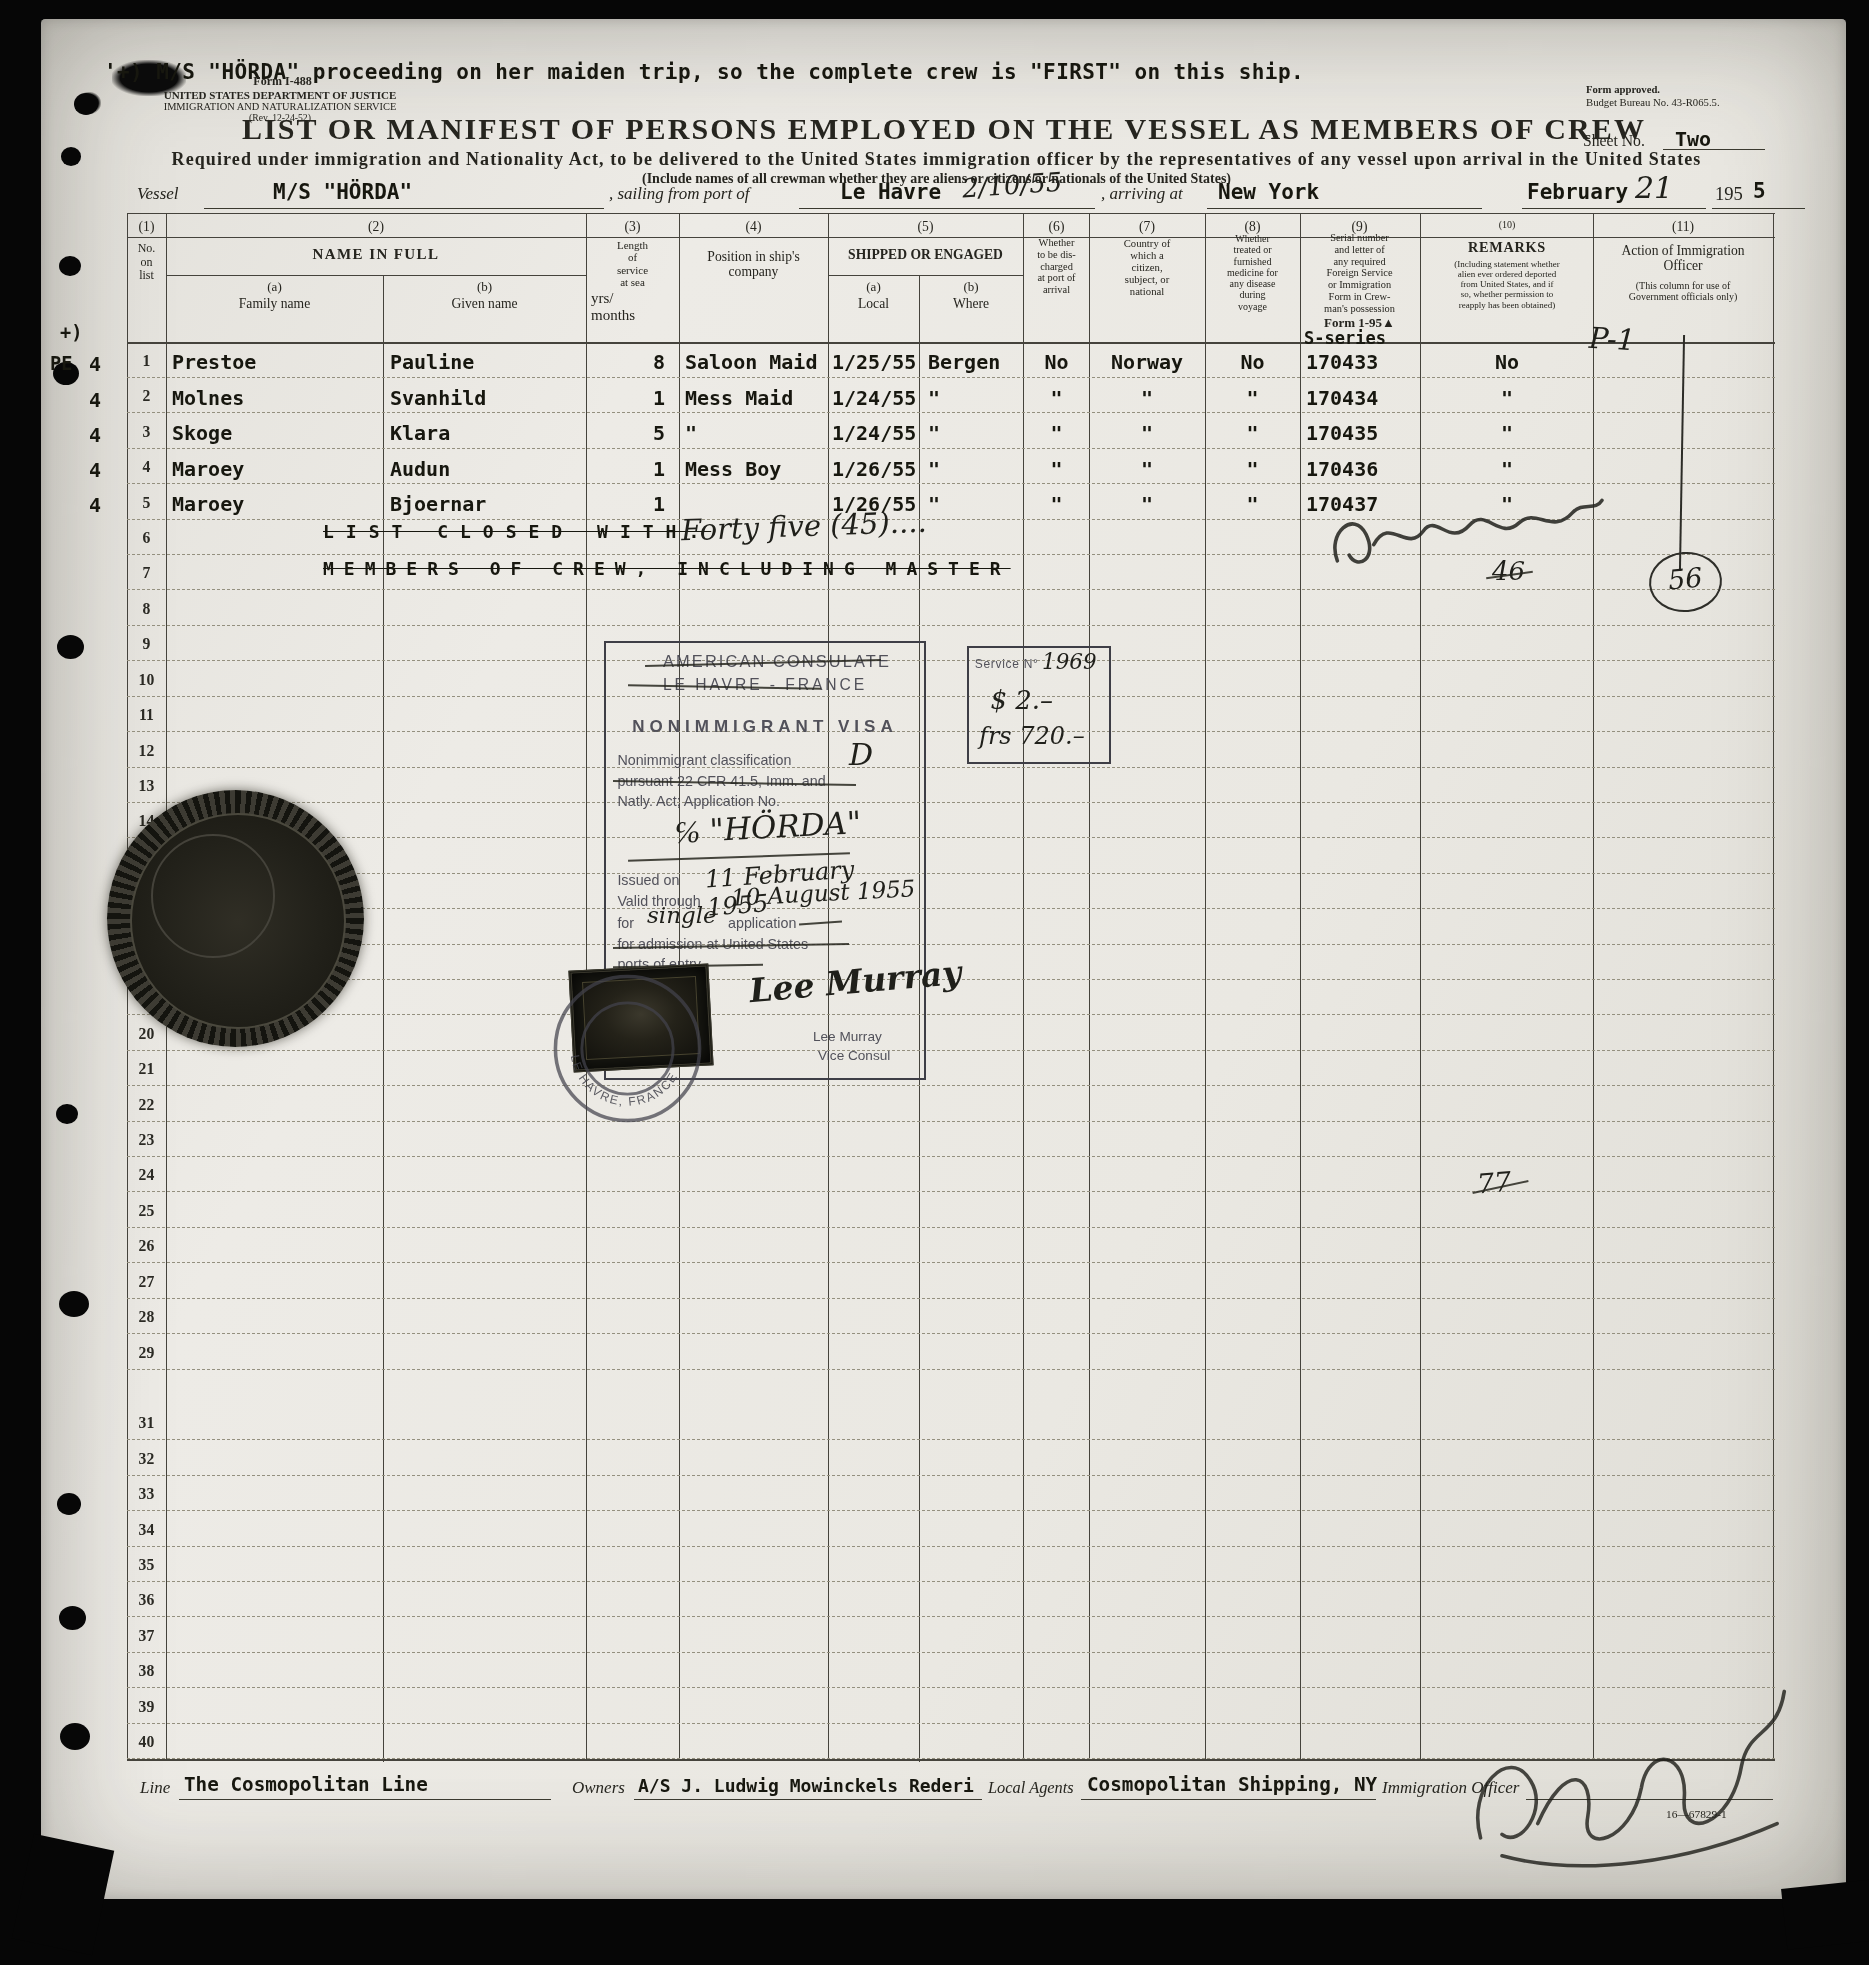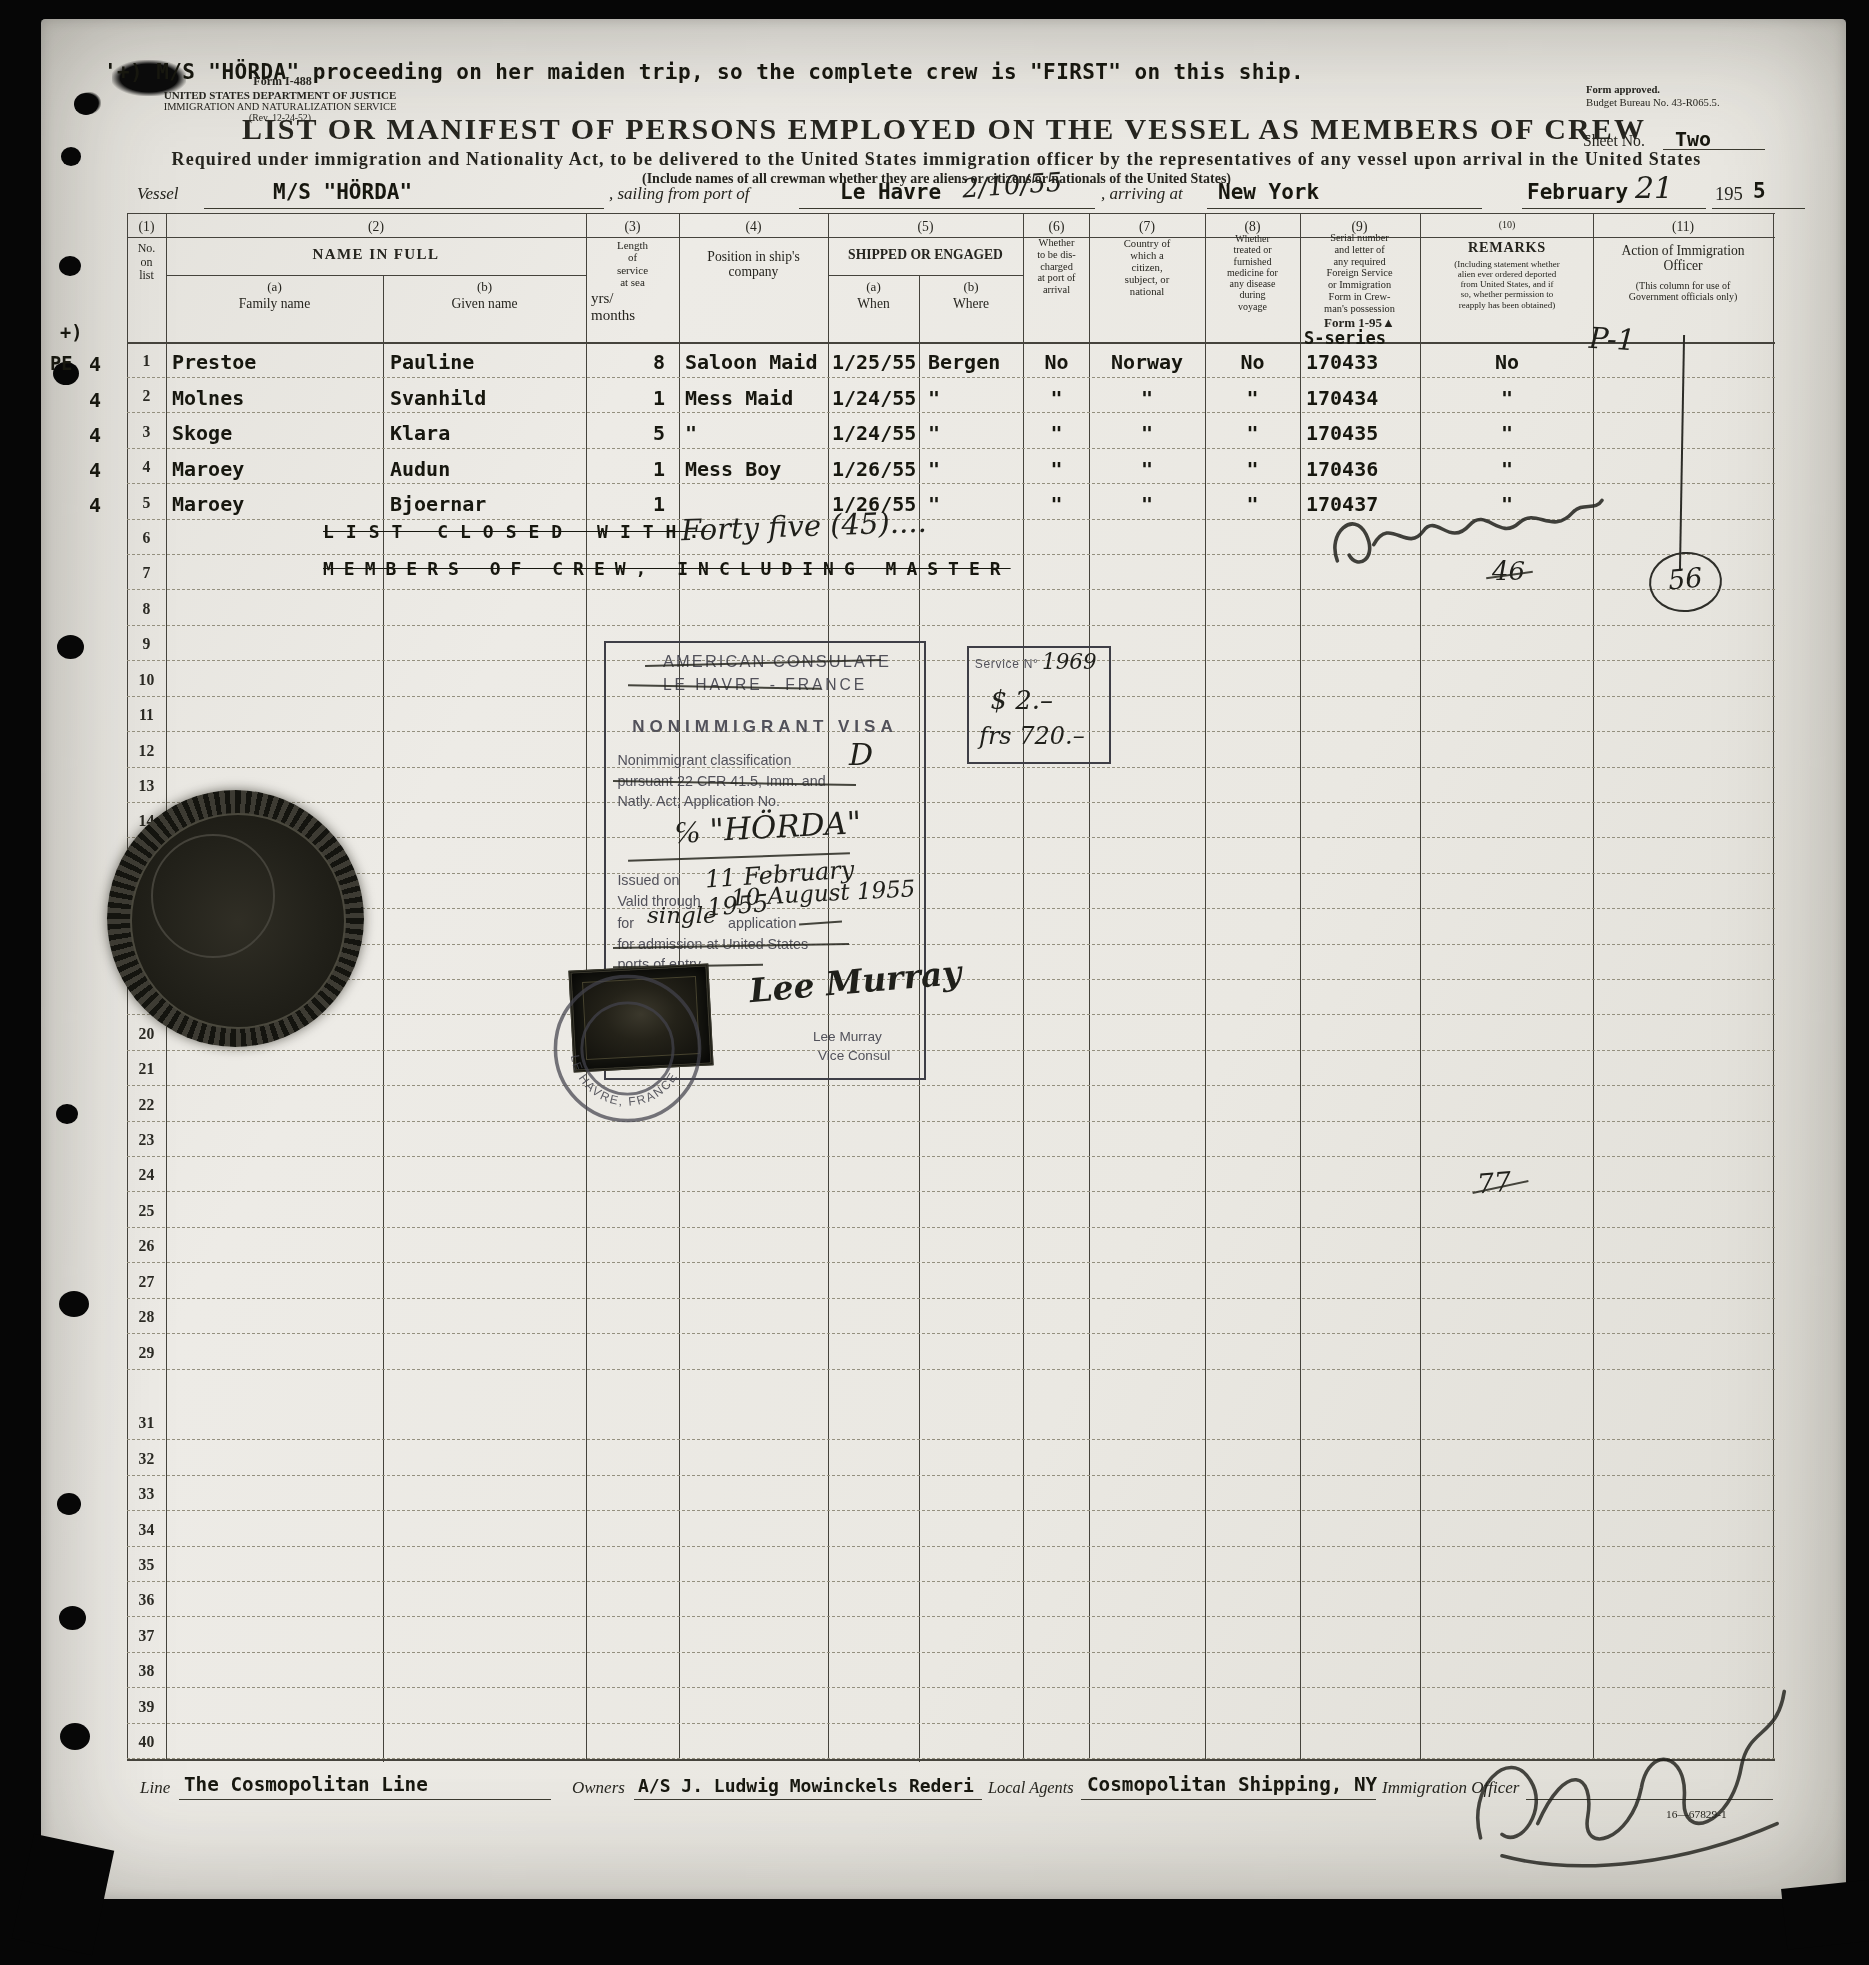--- a/index.html
+++ b/index.html
@@ -265,21 +265,21 @@
   <div class="abs printed pre" style="left:591px;top:290px;font-size:15px;">yrs/
 months</div>
 
   <div class="abs printed ctr" style="left:679px;top:219px;width:149px;font-size:13.6px;">(4)</div>
   <div class="abs printed ctr pre" style="left:679px;top:249px;width:149px;font-size:13.6px;">Position in ship's
 company</div>
 
   <div class="abs printed ctr" style="left:828px;top:219px;width:195px;font-size:13.6px;">(5)</div>
   <div class="abs printed bold ctr" style="left:828px;top:247px;width:195px;font-size:13.6px;">SHIPPED OR ENGAGED</div>
   <div class="abs printed ctr" style="left:828px;top:279px;width:91px;font-size:13px;">(a)</div>
-  <div class="abs printed ctr" style="left:828px;top:296px;width:91px;font-size:13.6px;">When</div>
+  <div class="abs printed ctr" style="left:828px;top:296px;width:91px;font-size:13.6px;">Local</div>
   <div class="abs printed ctr" style="left:919px;top:279px;width:104px;font-size:13px;">(b)</div>
   <div class="abs printed ctr" style="left:919px;top:296px;width:104px;font-size:13.6px;">Where</div>
 
   <div class="abs printed ctr" style="left:1023px;top:219px;width:67px;font-size:13.6px;">(6)</div>
   <div class="abs printed ctr pre" style="left:1023px;top:237px;width:67px;font-size:10.4px;">Whether
 to be dis-
 charged
 at port of
 arrival</div>
 

